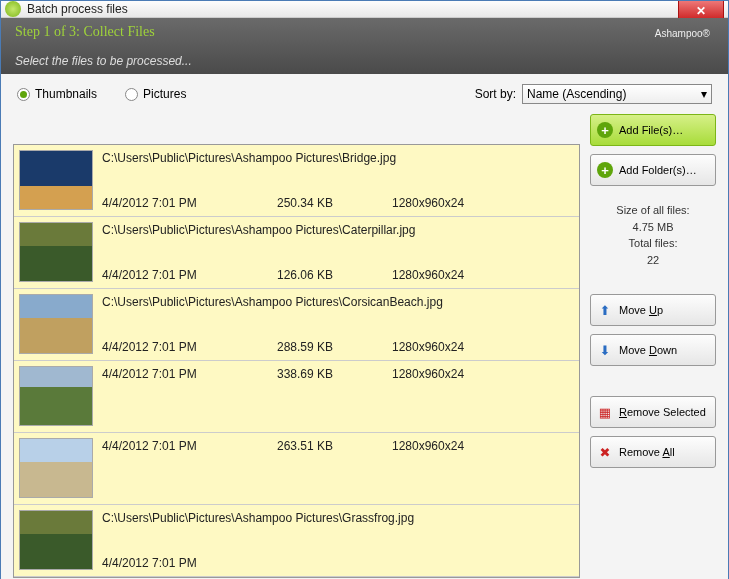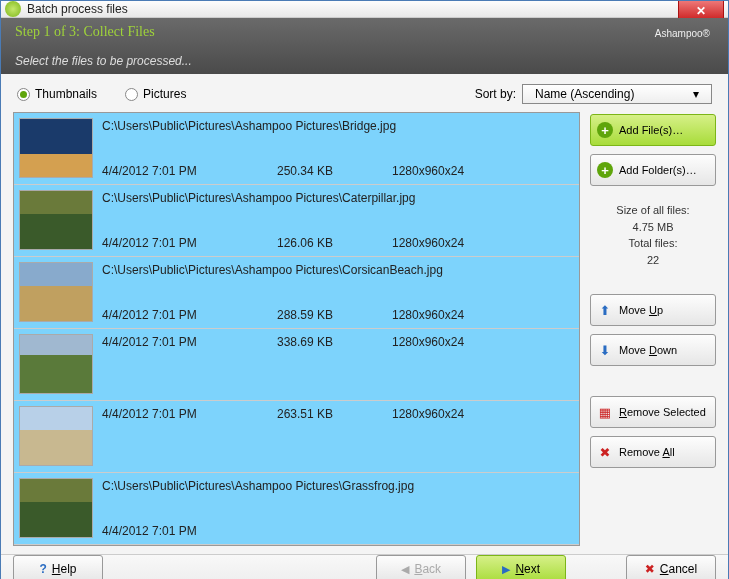--- a/index.html
+++ b/index.html
@@ -16,23 +16,23 @@
 .brand .asham { color: #eee; font-size: 10px; }
 .brand .photo { color: #9fd33a; font-size: 20px; font-family: Georgia, serif; }
 .brand .conv { color: #fff; font-size: 20px; font-family: Georgia, serif; }
 .brand .ver { color: #9fd33a; font-size: 20px; font-style: italic; }
 .content { flex: 1; background: #f4f4f4; padding: 8px 12px; display: flex; flex-direction: column; }
 .toolbar-row { display: flex; align-items: center; height: 24px; margin-bottom: 6px; padding: 0 4px; }
 .radio { display: flex; align-items: flex-end; margin-right: 28px; cursor: pointer; }
 .radio-dot { width: 13px; height: 13px; border: 1px solid #888; border-radius: 50%; background: #fff; margin-right: 5px; display: flex; align-items: center; justify-content: center; }
 .radio-dot.checked::after { content: ""; width: 7px; height: 7px; background: #5fa50b; border-radius: 50%; }
 .sortby-label { margin-left: auto; margin-right: 6px; }
-.sortby-select { width: 190px; height: 20px; border: 1px solid #888; background: linear-gradient(#fff,#eee); padding: 0 12px; display: flex; align-items: center; justify-content: space-between; cursor: pointer; }
+.sortby-select { width: 190px; height: 20px; border: 1px solid #888; background: linear-gradient(#fff,#eee); padding: 0 4px; display: flex; align-items: center; justify-content: space-between; cursor: pointer; }
 .main-row { flex: 1; display: flex; gap: 10px; min-height: 0; }
-.file-list-wrap { flex: 1; border: 1px solid #999; background: #7dd3fc; min-height: 0; display: flex; }
+.file-list-wrap { flex: 1; border: 1px solid #999; background: #fef9c3; min-height: 0; display: flex; margin-top: 32px; }
 .file-list { flex: 1; overflow-y: auto; overflow-x: hidden; }
 .file-list::-webkit-scrollbar { width: 17px; }
 .file-list::-webkit-scrollbar-track { background: #eee; border-left: 1px solid #ccc; }
 .file-list::-webkit-scrollbar-thumb { background: linear-gradient(#ddd,#bbb); border: 1px solid #999; border-radius: 2px; }
 .file-item { display: flex; height: 72px; border-bottom: 1px solid #ccc; }
 .thumb { width: 74px; height: 60px; margin: 5px; border: 1px solid #aaa; background: #5b7aa8; flex-shrink: 0; }
 .thumb.t1 { background: linear-gradient(#1a3a6a 60%, #d4a050 60%); }
 .thumb.t2 { background: linear-gradient(#6a7a3a 40%, #3a5a2a 40%); }
 .thumb.t3 { background: linear-gradient(#88aacc 40%, #c0a060 40%); }
 .thumb.t4 { background: linear-gradient(#a0b8d0 35%, #5a7a3a 35%); }

